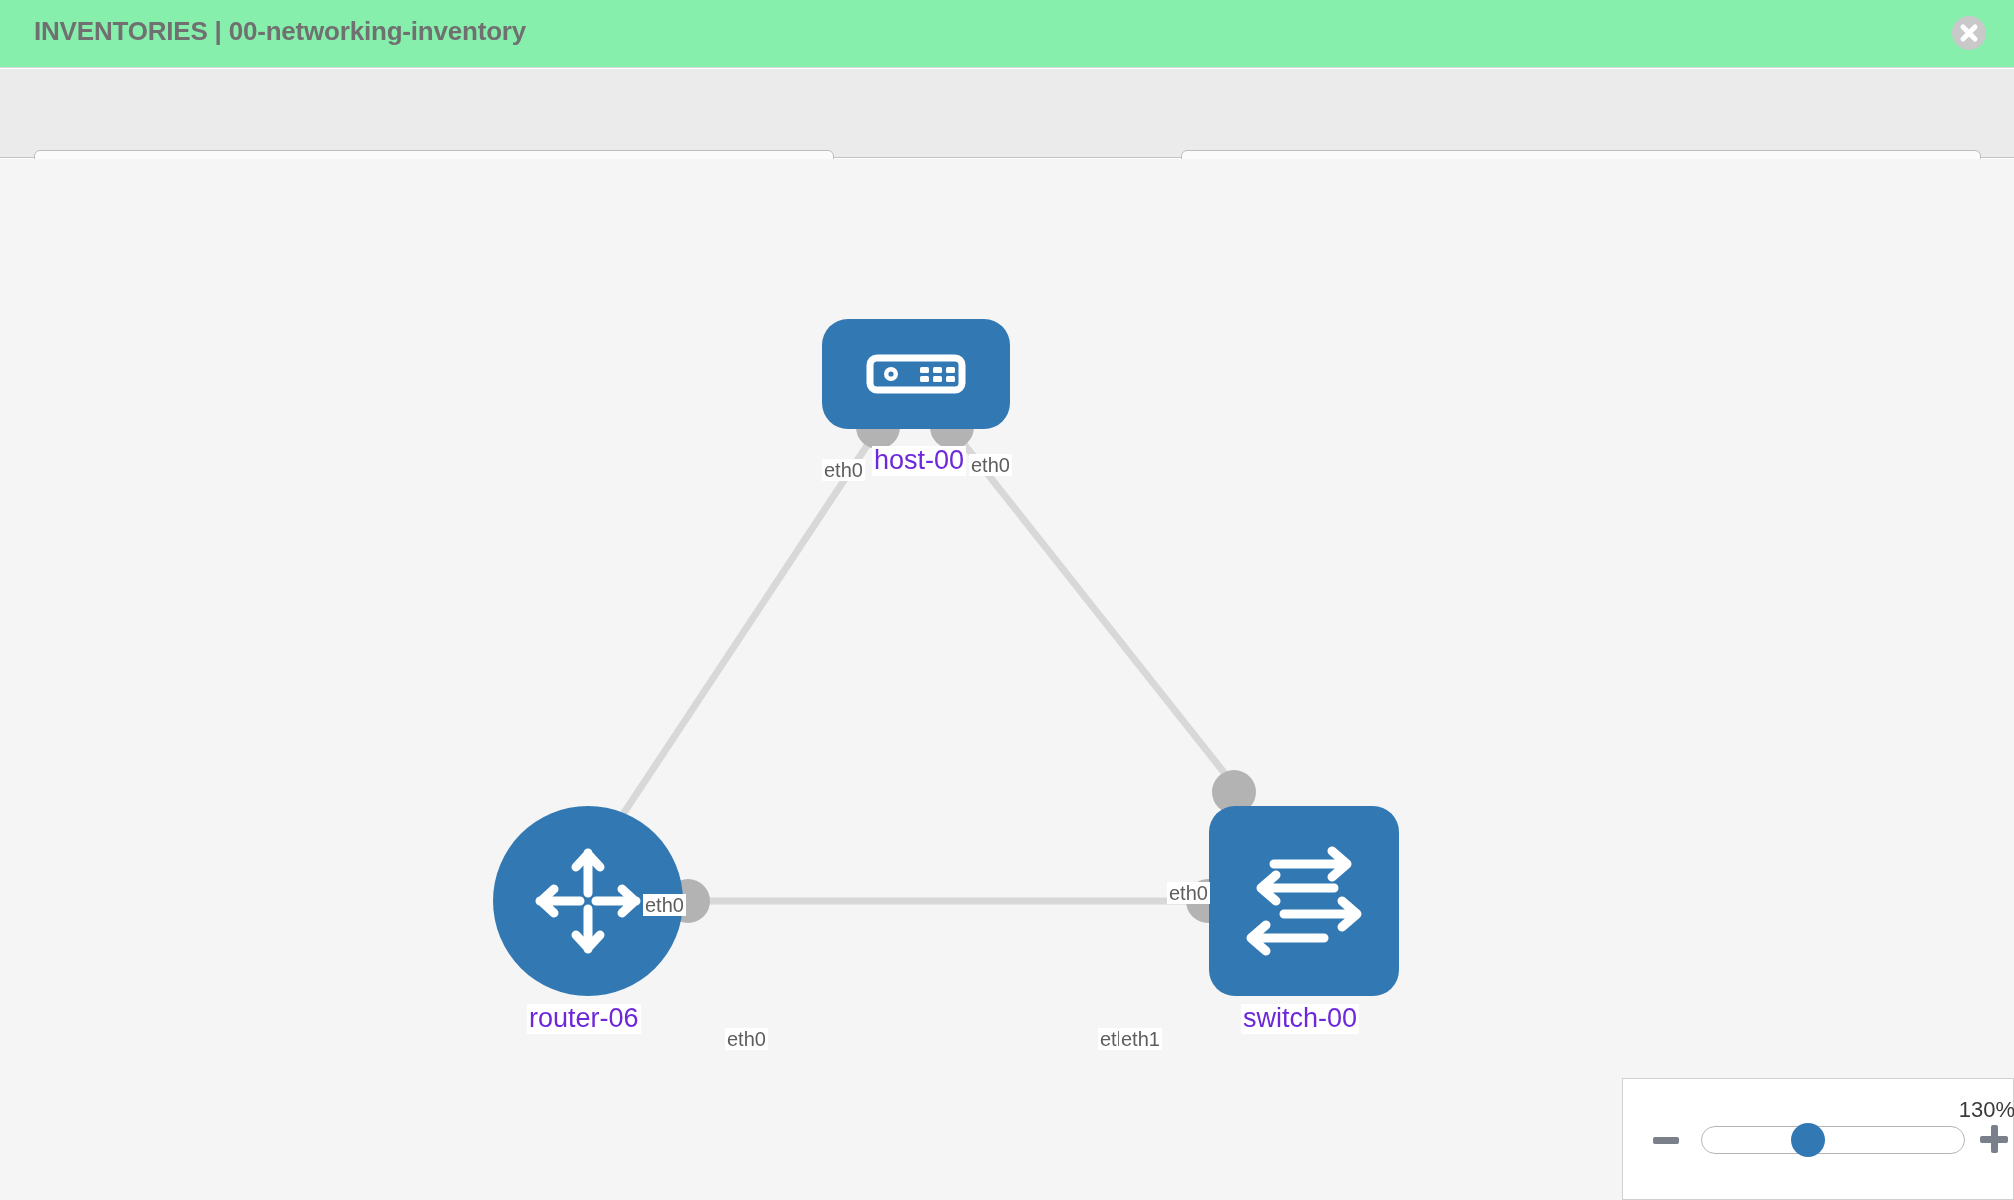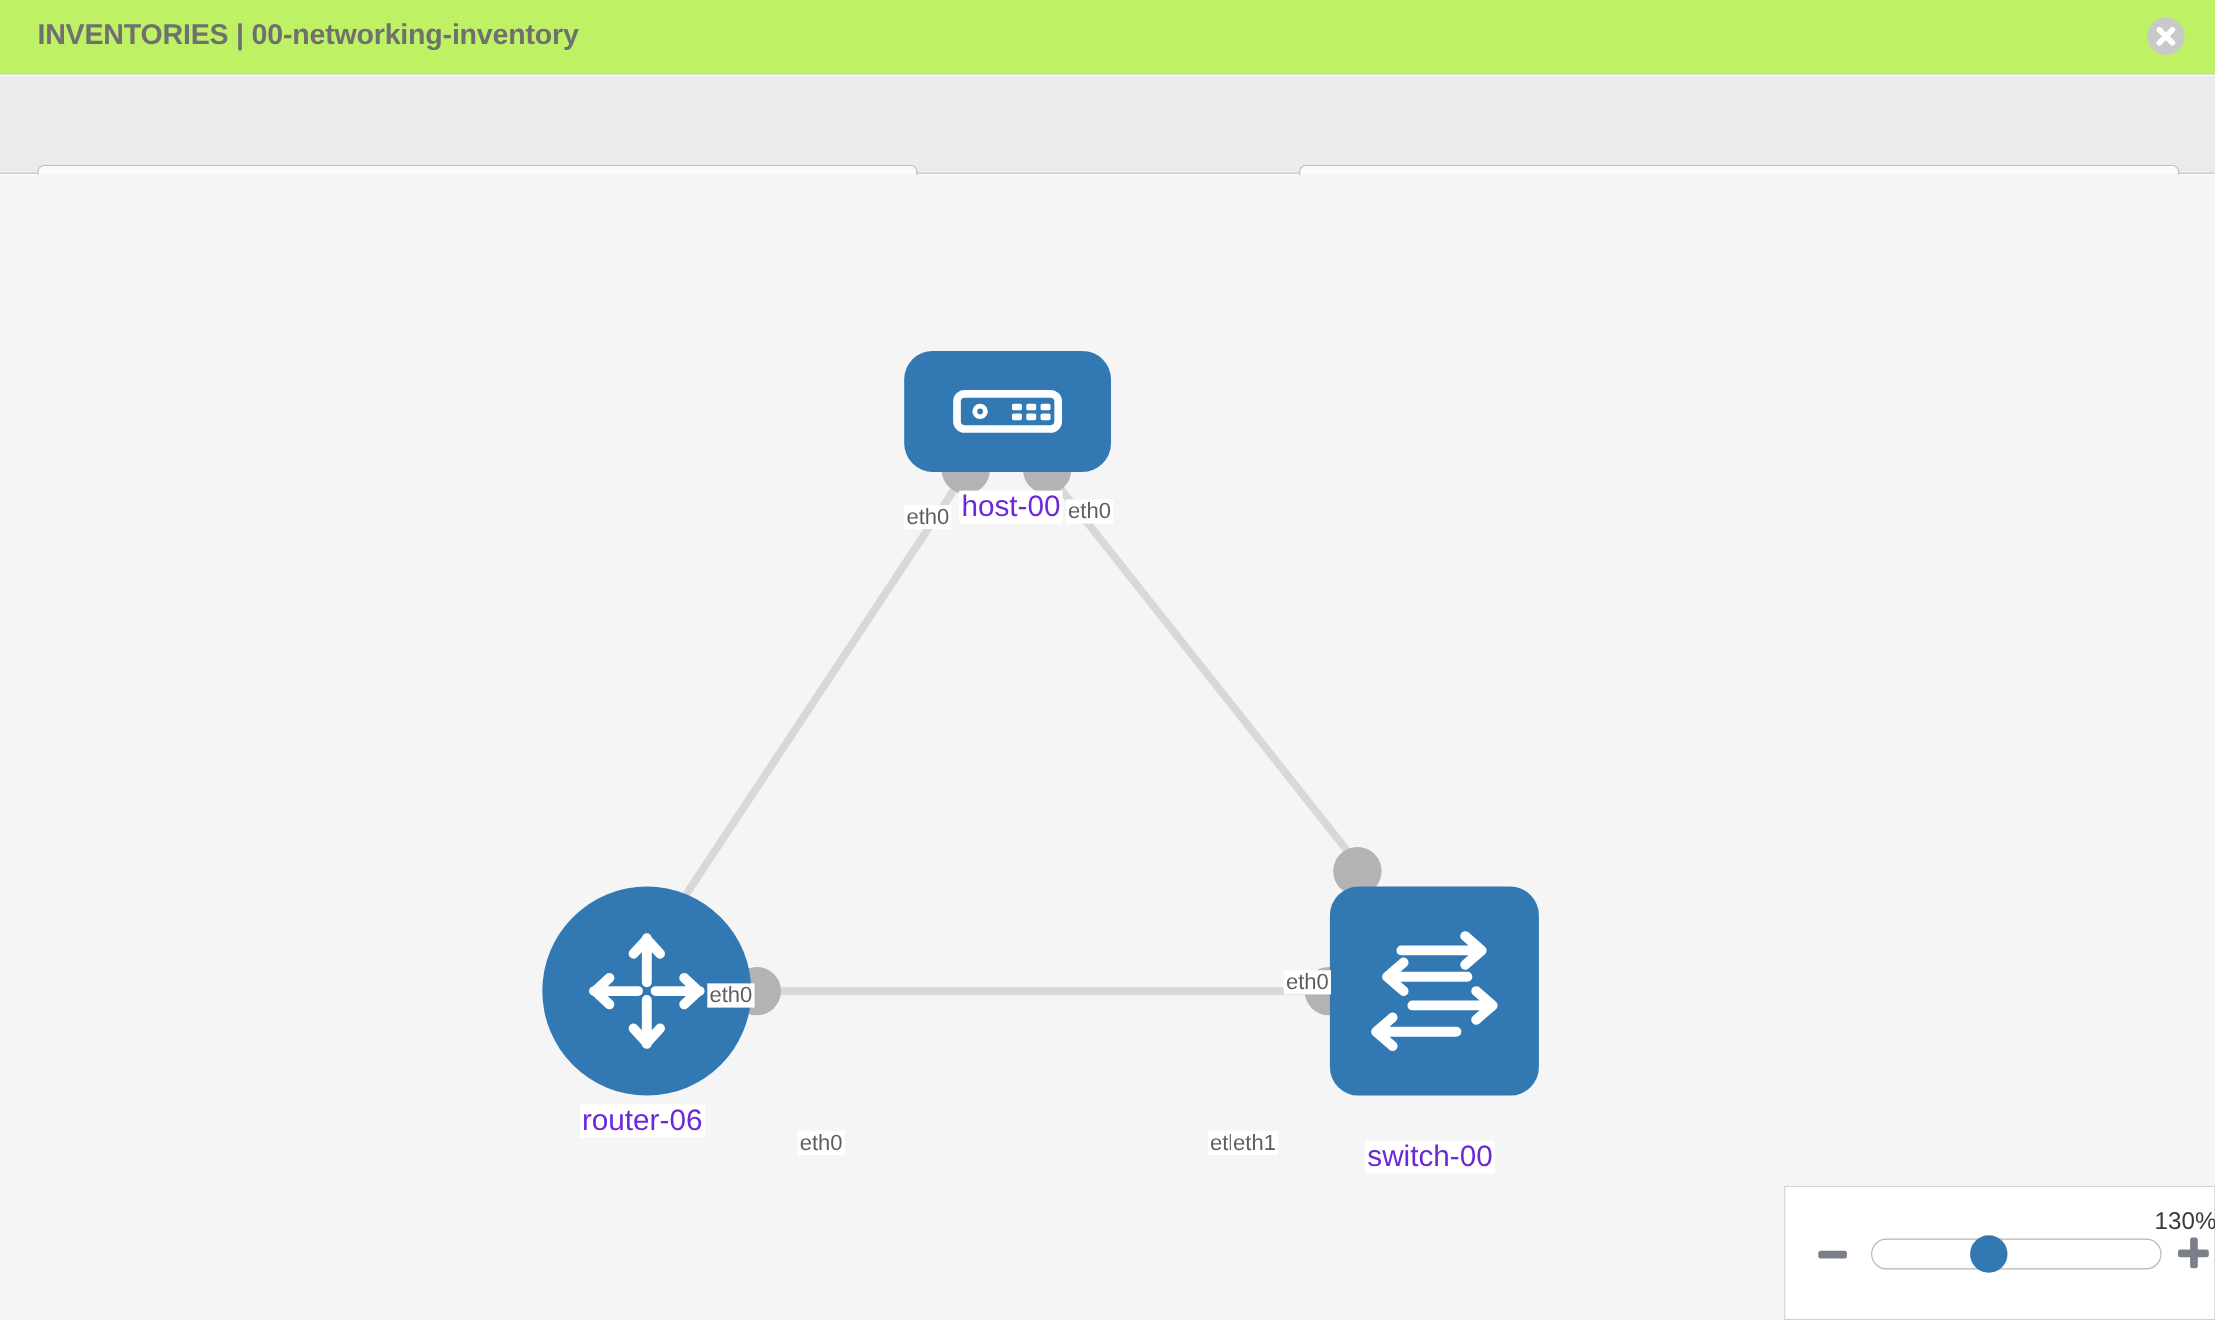--- a/index.html
+++ b/index.html
@@ -8,21 +8,21 @@
     width: 2014px; height: 1200px;
     overflow: hidden;
     font-family: "Liberation Sans", sans-serif;
     background: #ffffff;
   }
 
   
   #header {
     position: absolute; left: 0; top: 0;
     width: 2014px; height: 68px;
-    background: #bef264;
+    background: #86efac;
     border-bottom: 1px solid #d7d7d7;
   }
   #page-title {
     position: absolute; left: 34px; top: 16px;
     font-size: 26px; font-weight: bold;
     color: #707070;
     letter-spacing: -0.2px;
     white-space: nowrap;
   }
   #close-button {
@@ -247,21 +247,21 @@
   <div class="node-shape" id="node-switch">
     <svg class="node-icon" width="116" height="116" viewBox="0 0 116 116" aria-hidden="true">
       <g stroke="#ffffff" stroke-width="9" stroke-linecap="round" stroke-linejoin="round" fill="none">
         <path d="M28 21 H100 M86 8 L101 21 L86 34"></path>
         <path d="M88 45 H16 M30 32 L15 45 L30 58"></path>
         <path d="M38 71 H110 M96 58 L111 71 L96 84"></path>
         <path d="M78 95 H6 M20 82 L5 95 L20 108"></path>
       </g>
     </svg>
   </div>
-  <div class="node-label" style="left:1241px; top:878px;">switch-00</div>
+  <div class="node-label" style="left:1241px; top:845px;">switch-00</div>
   <div class="edge-label" style="left:1167px; top:723px;">eth0</div>
   <div class="edge-label" style="left:1098px; top:869px;">eth0</div>
   <div class="edge-label" style="left:1119px; top:869px;">eth1</div>
 
 </div>
 
 <div id="zoom-panel">
   <div id="zoom-value">130%</div>
   <div id="zoom-minus"></div>
   <div id="zoom-track"></div>

